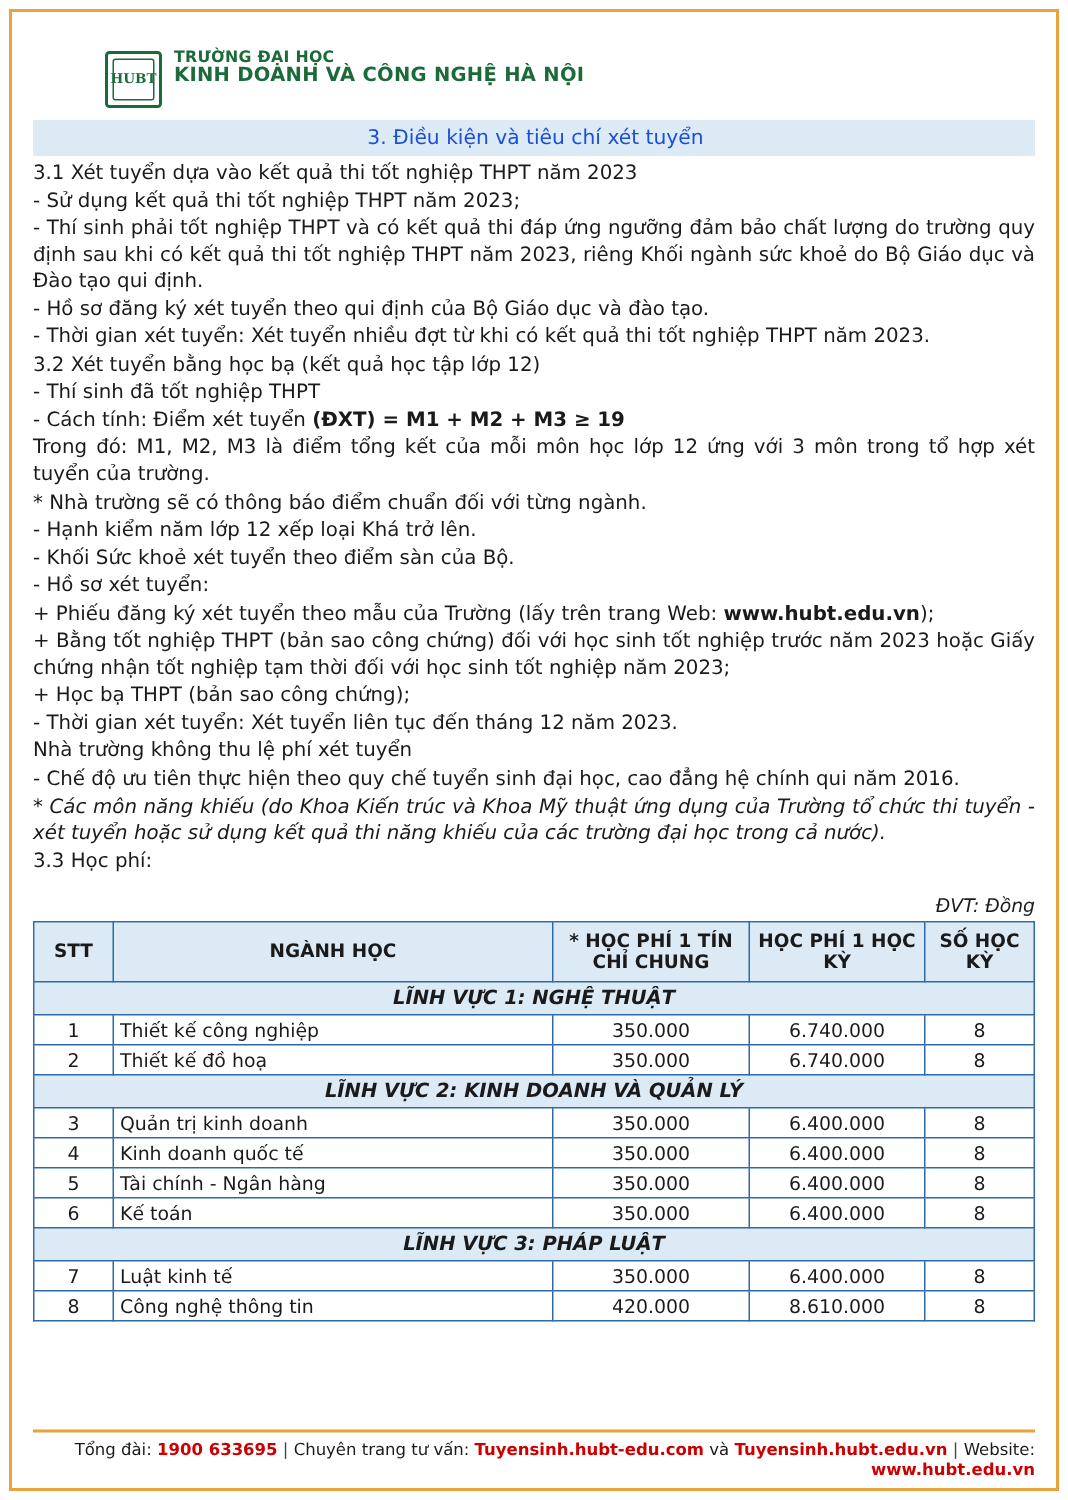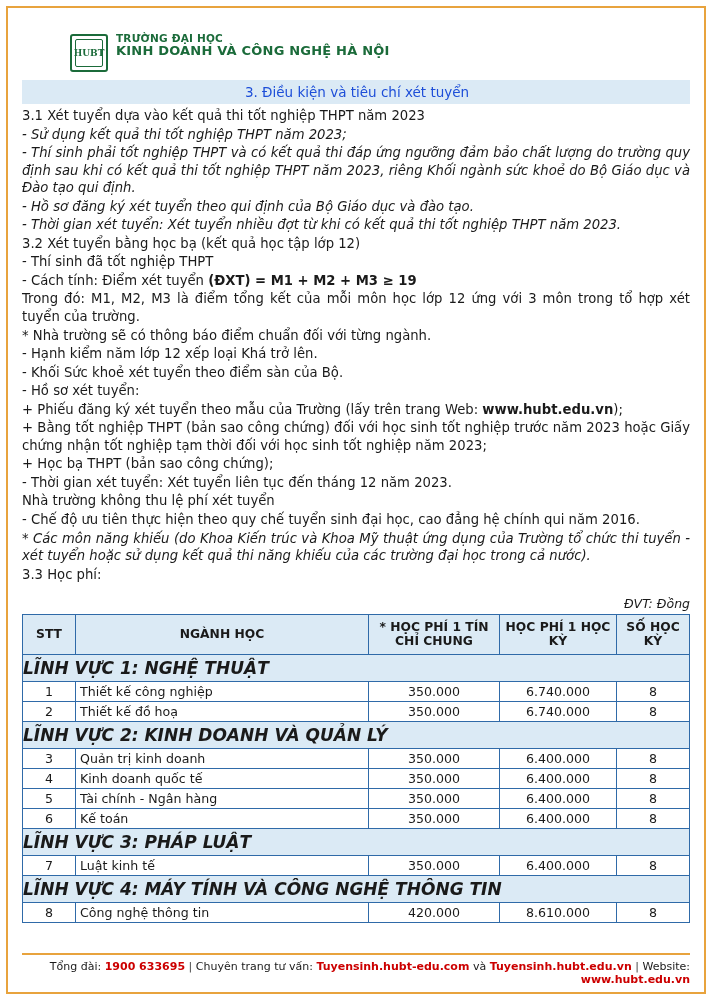--- a/index.html
+++ b/index.html
@@ -100,21 +100,21 @@
     text-align: center;
   }
 
   
   .para {
     font-size: 13.2px;
     line-height: 1.33;
     margin: 0 0 1px 0;
     text-align: justify;
   }
-  .para.italic { font-style: italic; }
+  .para.italic { }
   .bold { font-weight: bold; }
   .ital { font-style: italic; }
 
   .dvt {
     font-size: 12.5px;
     font-style: italic;
     text-align: right;
     margin: 13px 0 3px 0;
   }
 
@@ -137,23 +137,24 @@
     padding: 5px 3px;
   }
   .col-stt { width: 44px; text-align: center; }
   .col-name { }
   .col-tin { width: 124px; text-align: center; }
   .col-ky { width: 110px; text-align: center; }
   .col-so { width: 66px; text-align: center; }
 
   tr.group td {
     background: #dbeaf5;
+    text-align: center;
     font-weight: bold;
     font-style: italic;
-    font-size: 17px;
+    font-size: 13px;
     padding: 3px 0;
   }
   td.c { text-align: center; }
 
   
   .footer {
     position: absolute;
     left: 22px;
     right: 22px;
     bottom: 14px;
@@ -270,23 +271,20 @@
         <tr class="group">
           <td colspan="5">LĨNH VỰC 3: PHÁP LUẬT</td>
         </tr>
         <tr>
           <td class="c col-stt">7</td>
           <td>Luật kinh tế</td>
           <td class="c">350.000</td>
           <td class="c">6.400.000</td>
           <td class="c">8</td>
         </tr>
-        <tr class="group">
-          <td colspan="5">LĨNH VỰC 4: MÁY TÍNH VÀ CÔNG NGHỆ THÔNG TIN</td>
-        </tr>
         <tr>
           <td class="c col-stt">8</td>
           <td>Công nghệ thông tin</td>
           <td class="c">420.000</td>
           <td class="c">8.610.000</td>
           <td class="c">8</td>
         </tr>
       </tbody>
   </table>
 

